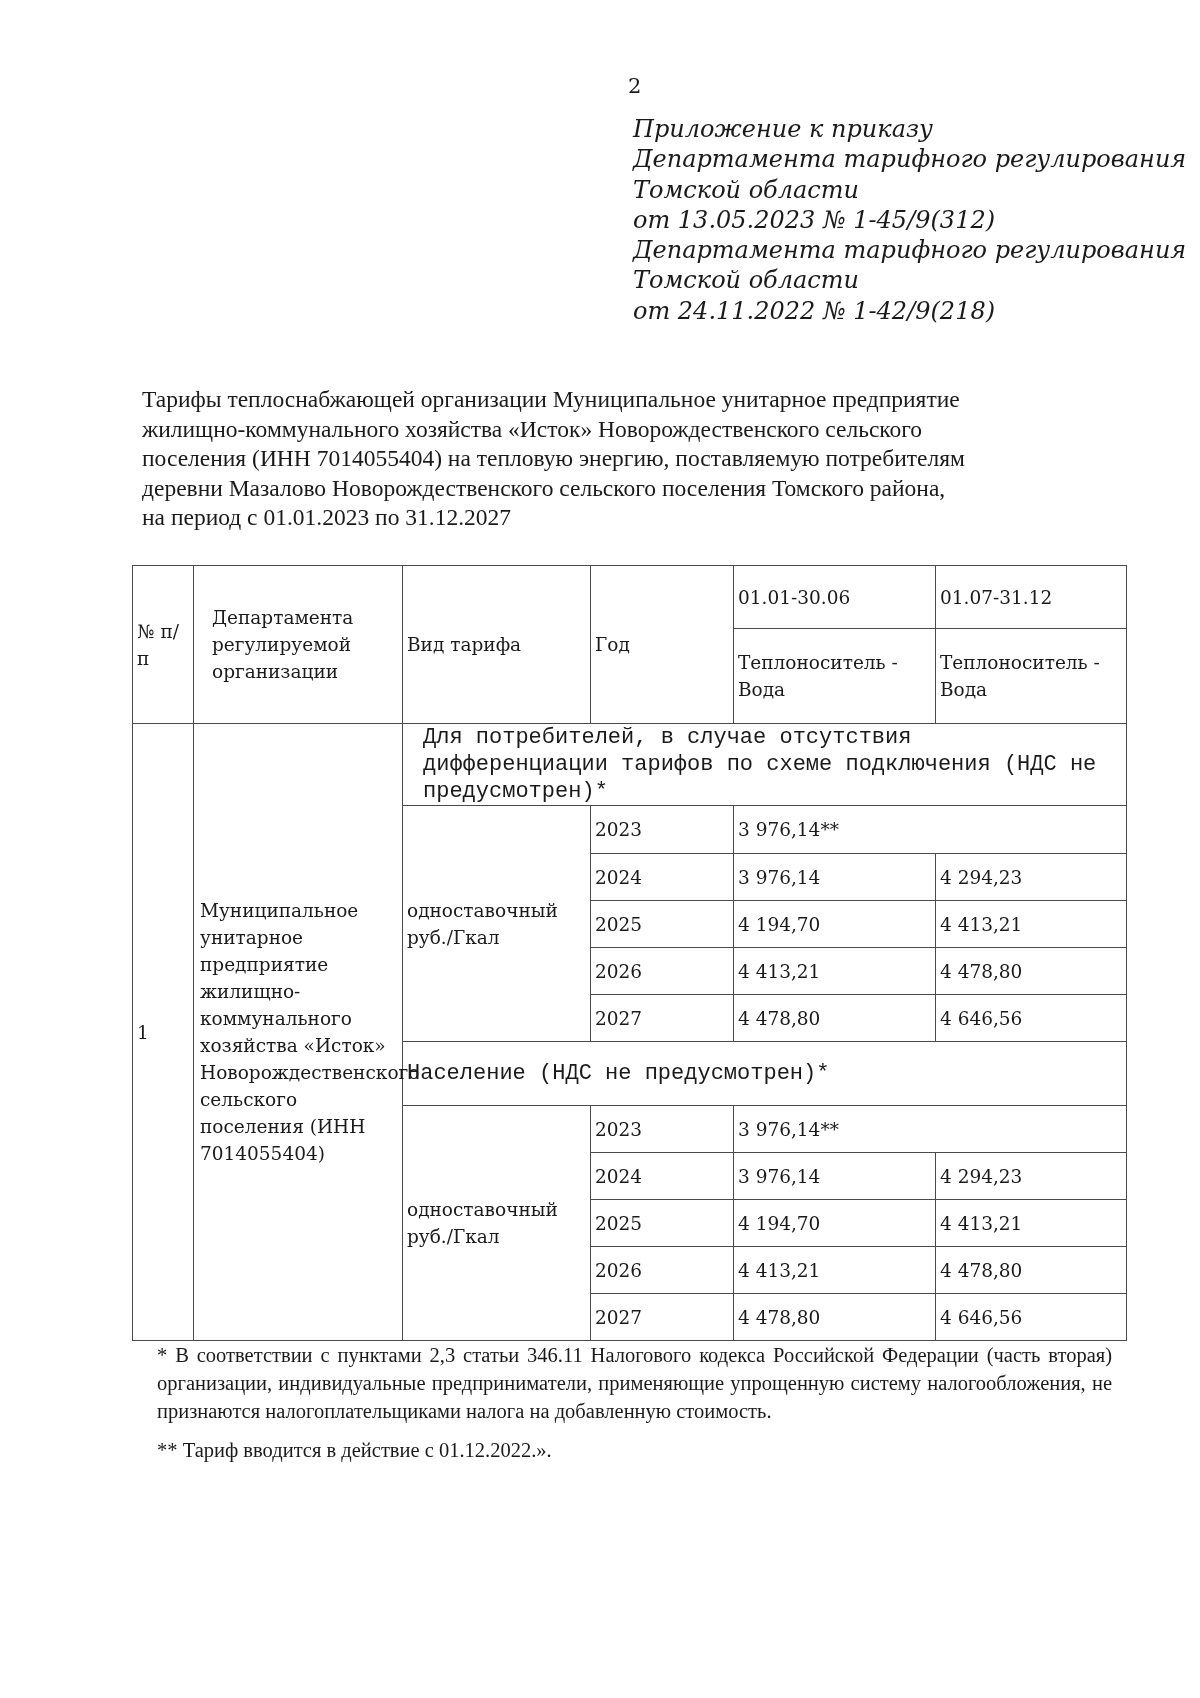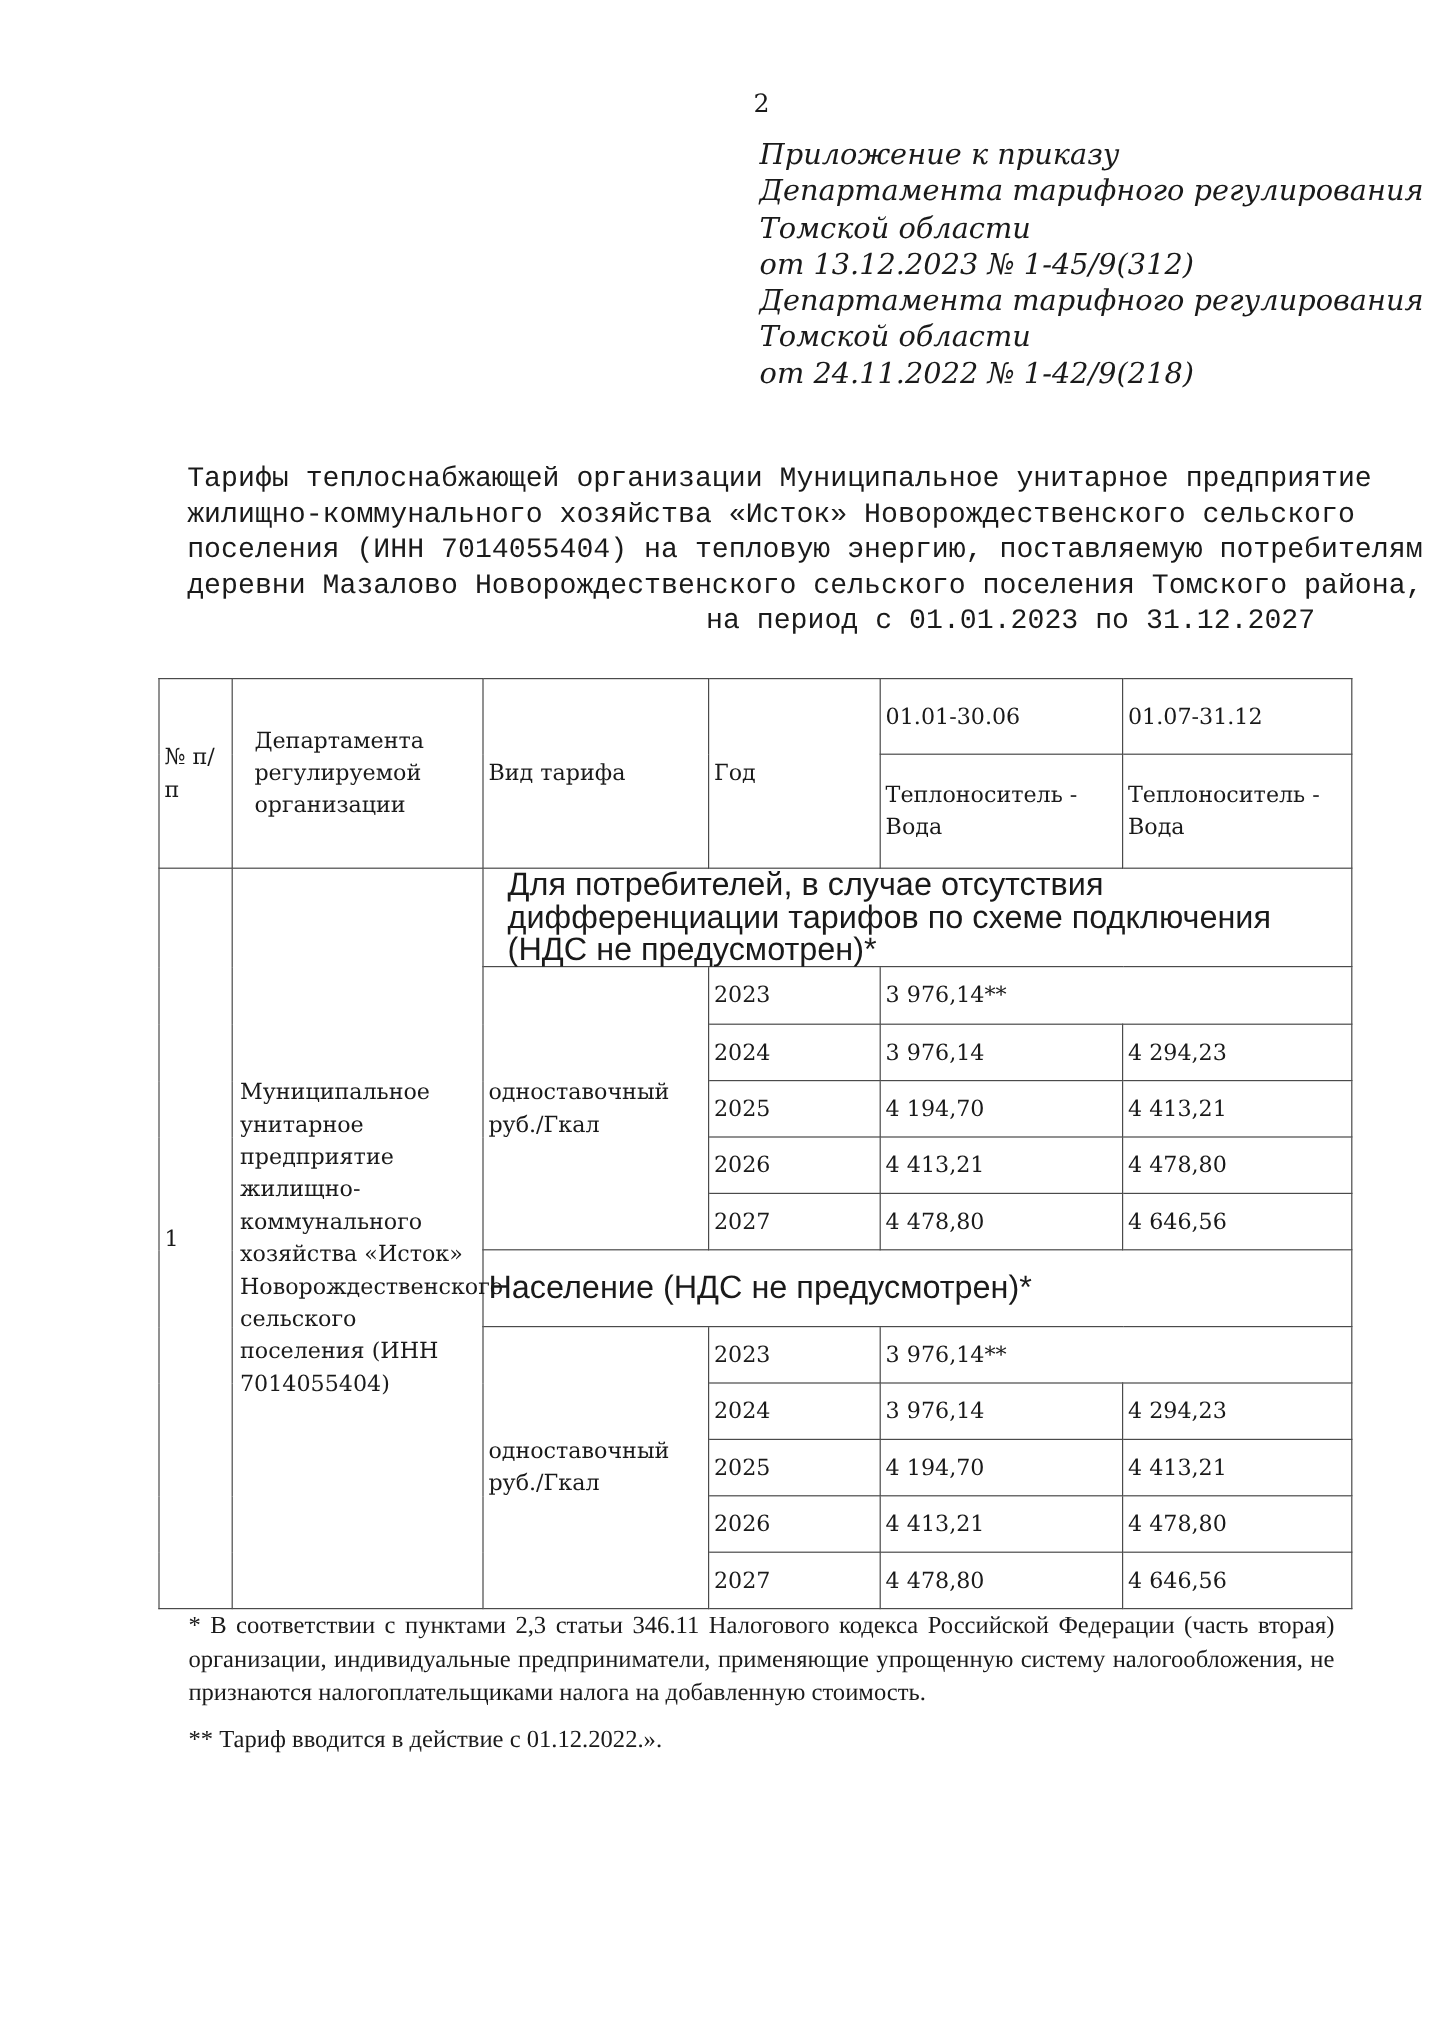--- a/index.html
+++ b/index.html
@@ -1,42 +1,42 @@
 <!DOCTYPE html>
 <html><head>
 <meta charset="utf-8">
 <style>
   html, body { margin:0; padding:0; background:#ffffff; }
   body { width:1200px; height:1698px; position:relative; overflow:hidden;
          font-family:"DejaVu Serif","Liberation Serif",serif; color:#1a1a1a; }
   .page-num { position:absolute; left:628px; top:74px; font-size:21px; }
   .annex { position:absolute; left:633px; top:114px; font-size:24px; line-height:30.3px;font-style:italic; }
   .annex div { white-space:nowrap; }
-  .title { position:absolute; left:156px; top:385px; width:940px; text-align:right;
-           font-family:Liberation Mono, monospace; font-size:23.5px; line-height:29.5px; }
+  .title { position:absolute; left:142px; top:385px; width:940px; text-align:left;
+           font-family:Liberation Serif, serif; font-size:23.5px; line-height:29.5px; }
   .title div { white-space:nowrap; }
   table.tariffs { position:absolute; left:132px; top:565px; border-collapse:collapse;
                   table-layout:fixed; width:994px; font-size:18.5px; }
   table.tariffs td { border:1.5px solid #4a4a4a; vertical-align:middle;
                      padding:0 4px; line-height:27px; }
-  .sect { font-family:Liberation Sans, sans-serif; font-size:27px; line-height:27px; }
+  .sect { font-family:Liberation Mono, monospace; font-size:22px; line-height:27px; }
   .footnotes { position:absolute; left:146px; top:1330px; width:977px;
                font-family:"Liberation Serif","DejaVu Serif",serif; font-size:20.5px; line-height:28px; }
   .footnotes p { margin:11px; text-align:justify; text-align-last:left; }
 </style>
 </head>
 <body>
 
 <div class="page-num">2</div>
 
 <div class="annex">
   <div>Приложение к приказу</div>
   <div>Департамента тарифного регулирования</div>
   <div>Томской области</div>
-  <div>от 13.12.2023 № 1-45/9(312)</div>
+  <div>от 13.05.2023 № 1-45/9(312)</div>
   <div>Департамента тарифного регулирования</div>
   <div>Томской области</div>
   <div>от 24.11.2022 № 1-42/9(218)</div>
 </div>
 
 <div class="title">
   <div>Тарифы теплоснабжающей организации Муниципальное унитарное предприятие</div>
   <div>жилищно-коммунального хозяйства «Исток» Новорождественского сельского</div>
   <div>поселения (ИНН 7014055404) на тепловую энергию, поставляемую потребителям</div>
   <div>деревни Мазалово Новорождественского сельского поселения Томского района,</div>

